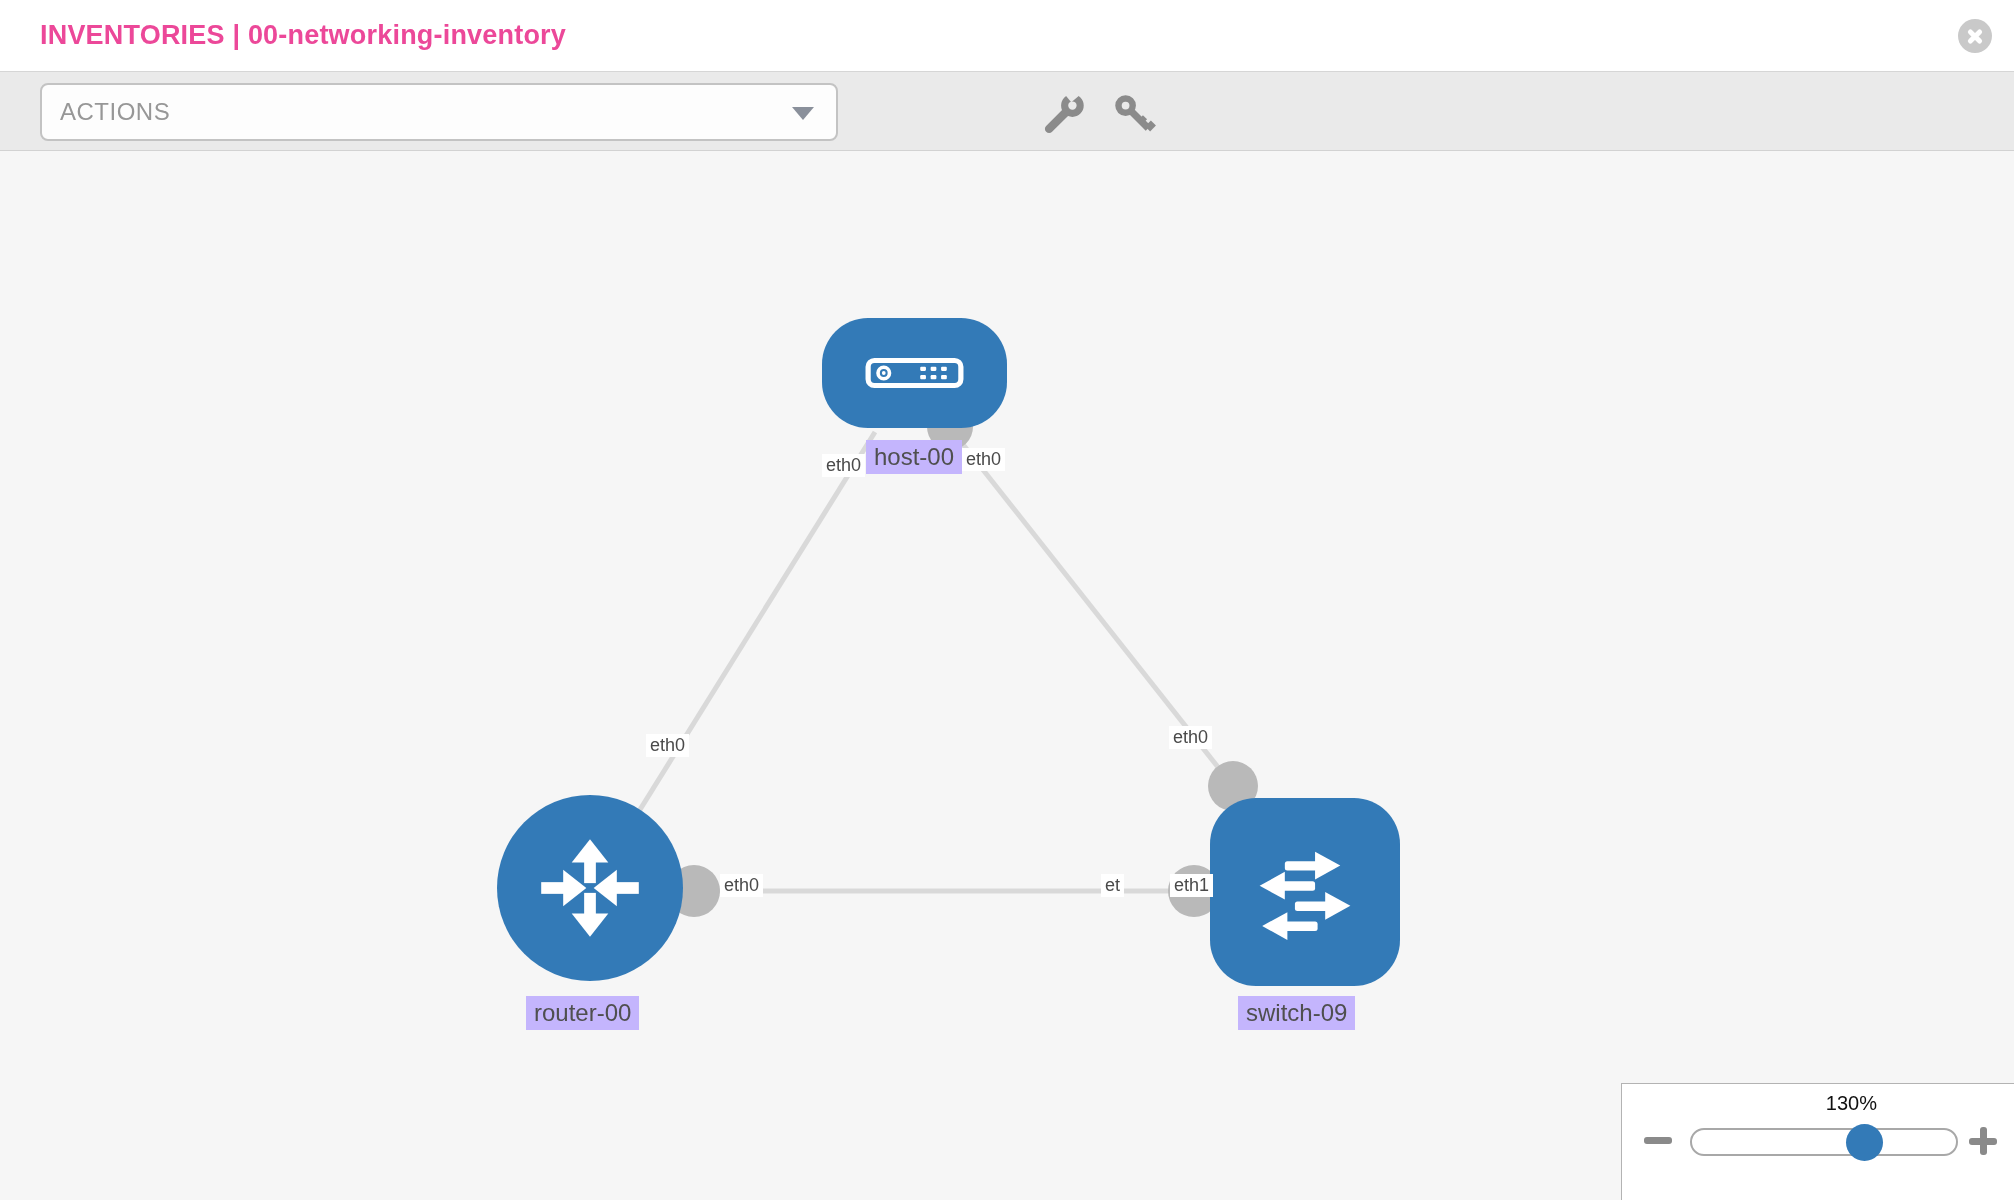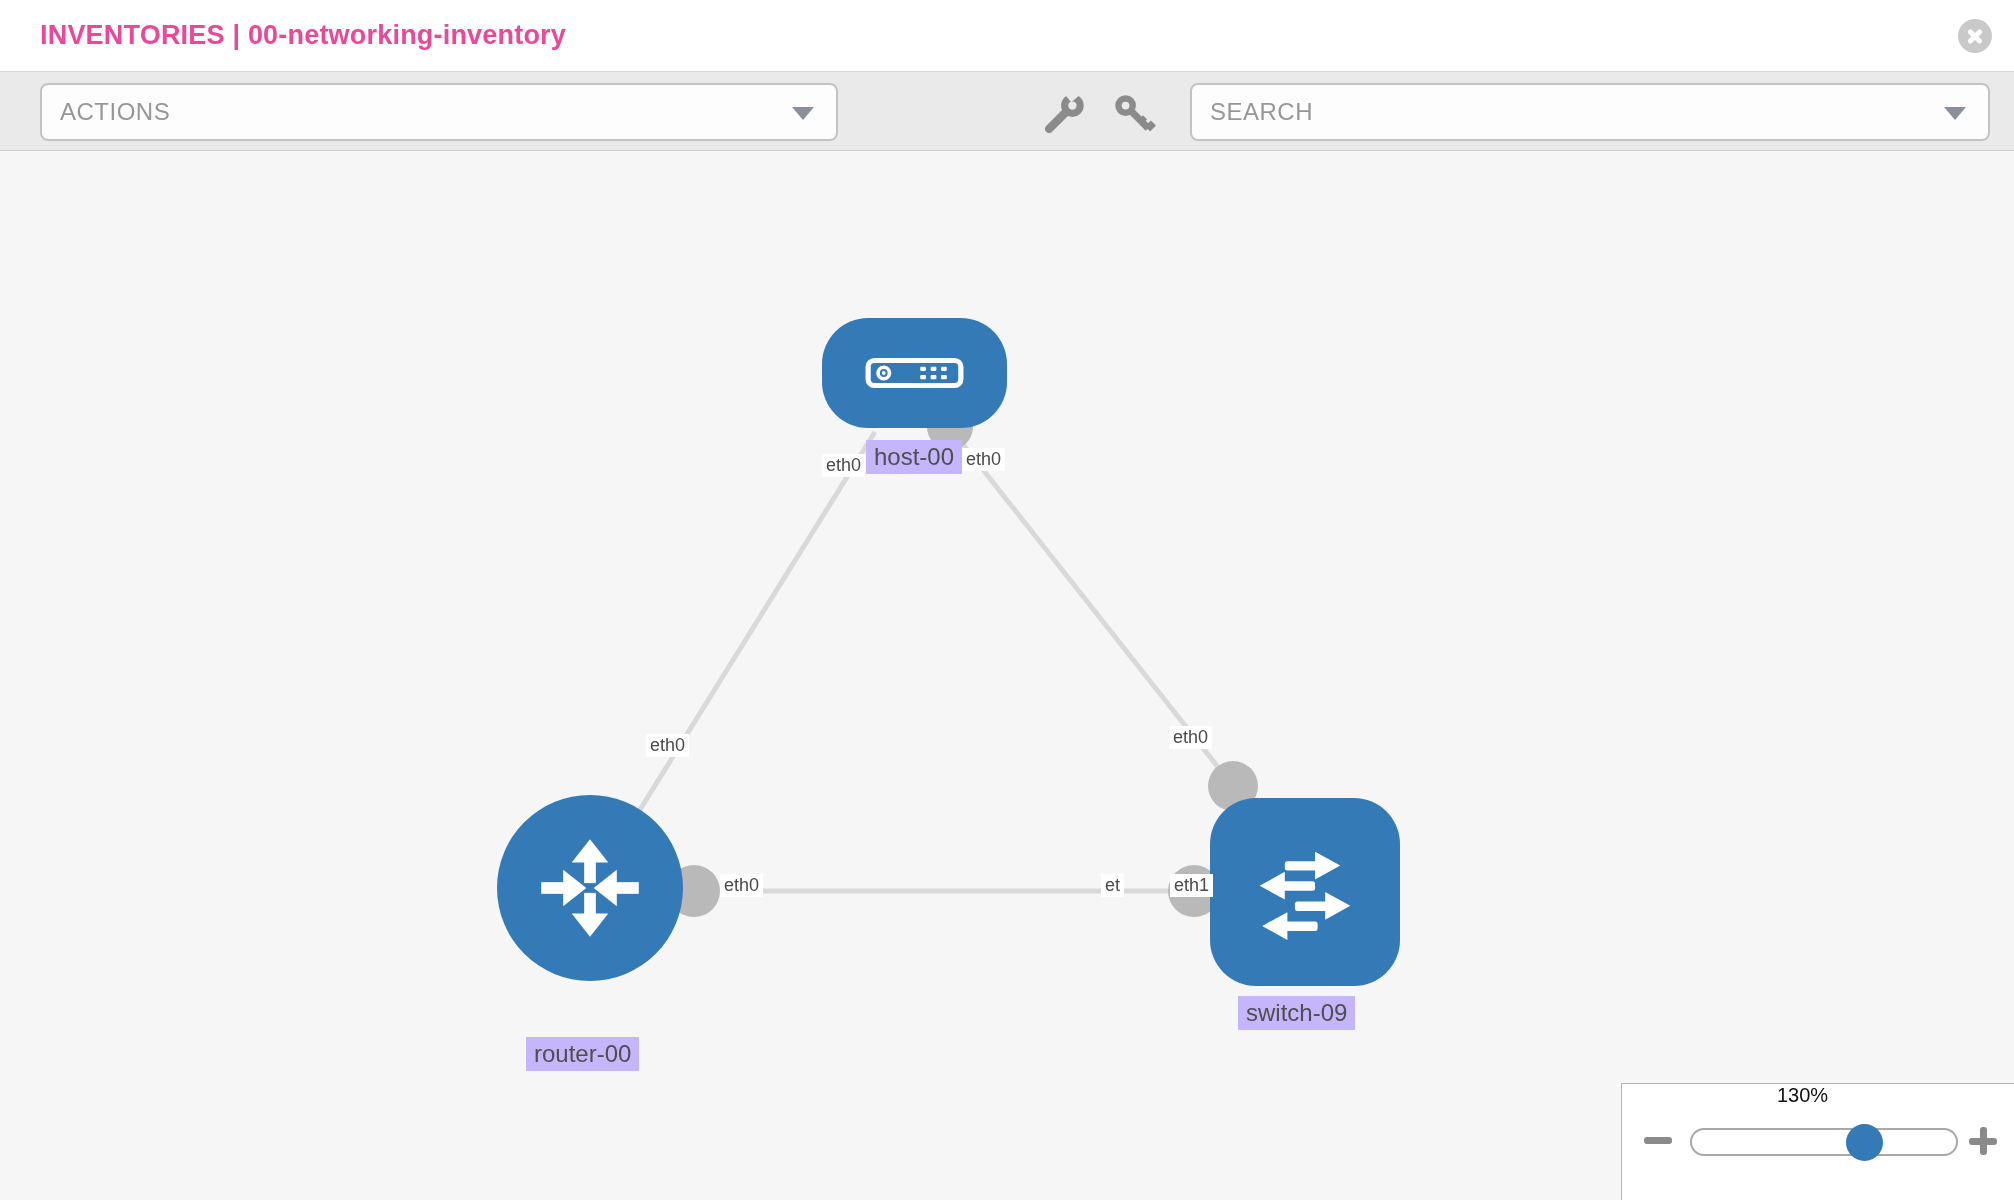--- a/index.html
+++ b/index.html
@@ -63,21 +63,21 @@
   }
   .iface{
     position:absolute;background:#ffffff;color:#4a4a4a;font-size:18px;
     padding:1px 4px;white-space:nowrap;cursor:default;text-align:center;
   }
   
   .zoom-panel{
     position:absolute;left:1621px;top:931px;width:500px;height:160px;
     background:#ffffff;border:1px solid #b3b3b3;box-sizing:border-box;
   }
-  .zoom-level{position:absolute;left:155px;top:0;width:100px;text-align:left;font-size:20px;color:#111;}
+  .zoom-level{position:absolute;left:155px;top:8px;width:100px;text-align:right;font-size:20px;color:#111;}
   .zbar{position:absolute;background:#8a8a8a;border-radius:3px;}
   .zoom-out{left:22px;top:53px;width:28px;height:7px;border:none;padding:0;background:transparent;cursor:pointer;}
   .zoom-in{left:346px;top:42px;width:30px;height:30px;border:none;padding:0;background:transparent;cursor:pointer;position:absolute;}
   .zoom-out{position:absolute;}
   .zoom-out .zbar{left:0;top:0;width:28px;height:7px;}
   .zoom-in .zbar.h{left:1px;top:12px;width:28px;height:7px;}
   .zoom-in .zbar.v{left:11.5px;top:1px;width:7px;height:28px;}
   .zoom-track{
     position:absolute;left:68px;top:44px;width:268px;height:28px;background:#fff;
     border:2px solid #a8a8a8;border-radius:15px;box-sizing:border-box;cursor:pointer;
@@ -117,24 +117,20 @@
     </button>
     <button class="tool-btn key">
       <svg width="44" height="44" viewBox="0 0 34 34">
         <circle cx="10.5" cy="10.5" r="5.5" fill="none" stroke="#8b8b8b" stroke-width="5"></circle>
         <line x1="14.5" y1="14.5" x2="28" y2="28" stroke="#8b8b8b" stroke-width="5.5"></line>
         <line x1="27.5" y1="28.5" x2="32" y2="24" stroke="#8b8b8b" stroke-width="5.5"></line>
         <line x1="22" y1="23" x2="25.5" y2="19.5" stroke="#8b8b8b" stroke-width="4.5"></line>
       </svg>
     </button>
 
-    <div class="select sel-search">
-      <span class="sel-label">SEARCH</span>
-      <span class="caret"></span>
-    </div>
   </div>
 
   <div class="canvas">
 
     <svg class="links-svg" width="2014" height="1048" viewBox="0 152 2014 1048" style="position:absolute;left:0;top:0;">
 
       <line x1="875" y1="432" x2="590" y2="890" stroke="#d9d9d9" stroke-width="5"></line>
       <line x1="950" y1="428" x2="1270" y2="833" stroke="#d9d9d9" stroke-width="5"></line>
       <line x1="590" y1="891" x2="1305" y2="891" stroke="#d9d9d9" stroke-width="5"></line>
 
@@ -182,21 +178,21 @@
           <polygon points="14,45 34,34 34,56"></polygon>
           <rect x="42" y="57.5" width="28" height="7.5" rx="2"></rect>
           <polygon points="86,61 66,50 66,72"></polygon>
           <rect x="32" y="73.5" width="28" height="7.5" rx="2"></rect>
           <polygon points="16,77 36,66 36,88"></polygon>
         </g>
       </svg>
     </div>
 
     <span class="node-label" style="left:866px;top:288px;">host-00</span>
-    <span class="node-label" style="left:526px;top:844px;margin-top:41px;">router-00</span>
+    <span class="node-label" style="left:526px;top:844px;">router-00</span>
     <span class="node-label" style="left:1238px;top:844px;">switch-09</span>
 
     <span class="iface" style="left:822px;top:302px;">eth0</span>
     <span class="iface" style="left:646px;top:582px;">eth0</span>
     <span class="iface" style="left:962px;top:296px;">eth0</span>
     <span class="iface" style="left:1169px;top:574px;">eth0</span>
     <span class="iface" style="left:720px;top:722px;">eth0</span>
     <span class="iface" style="left:1101px;top:722px;z-index:1;">et</span>
     <span class="iface" style="left:1123px;top:722px;z-index:2;margin-left:47px;">eth1</span>
 

